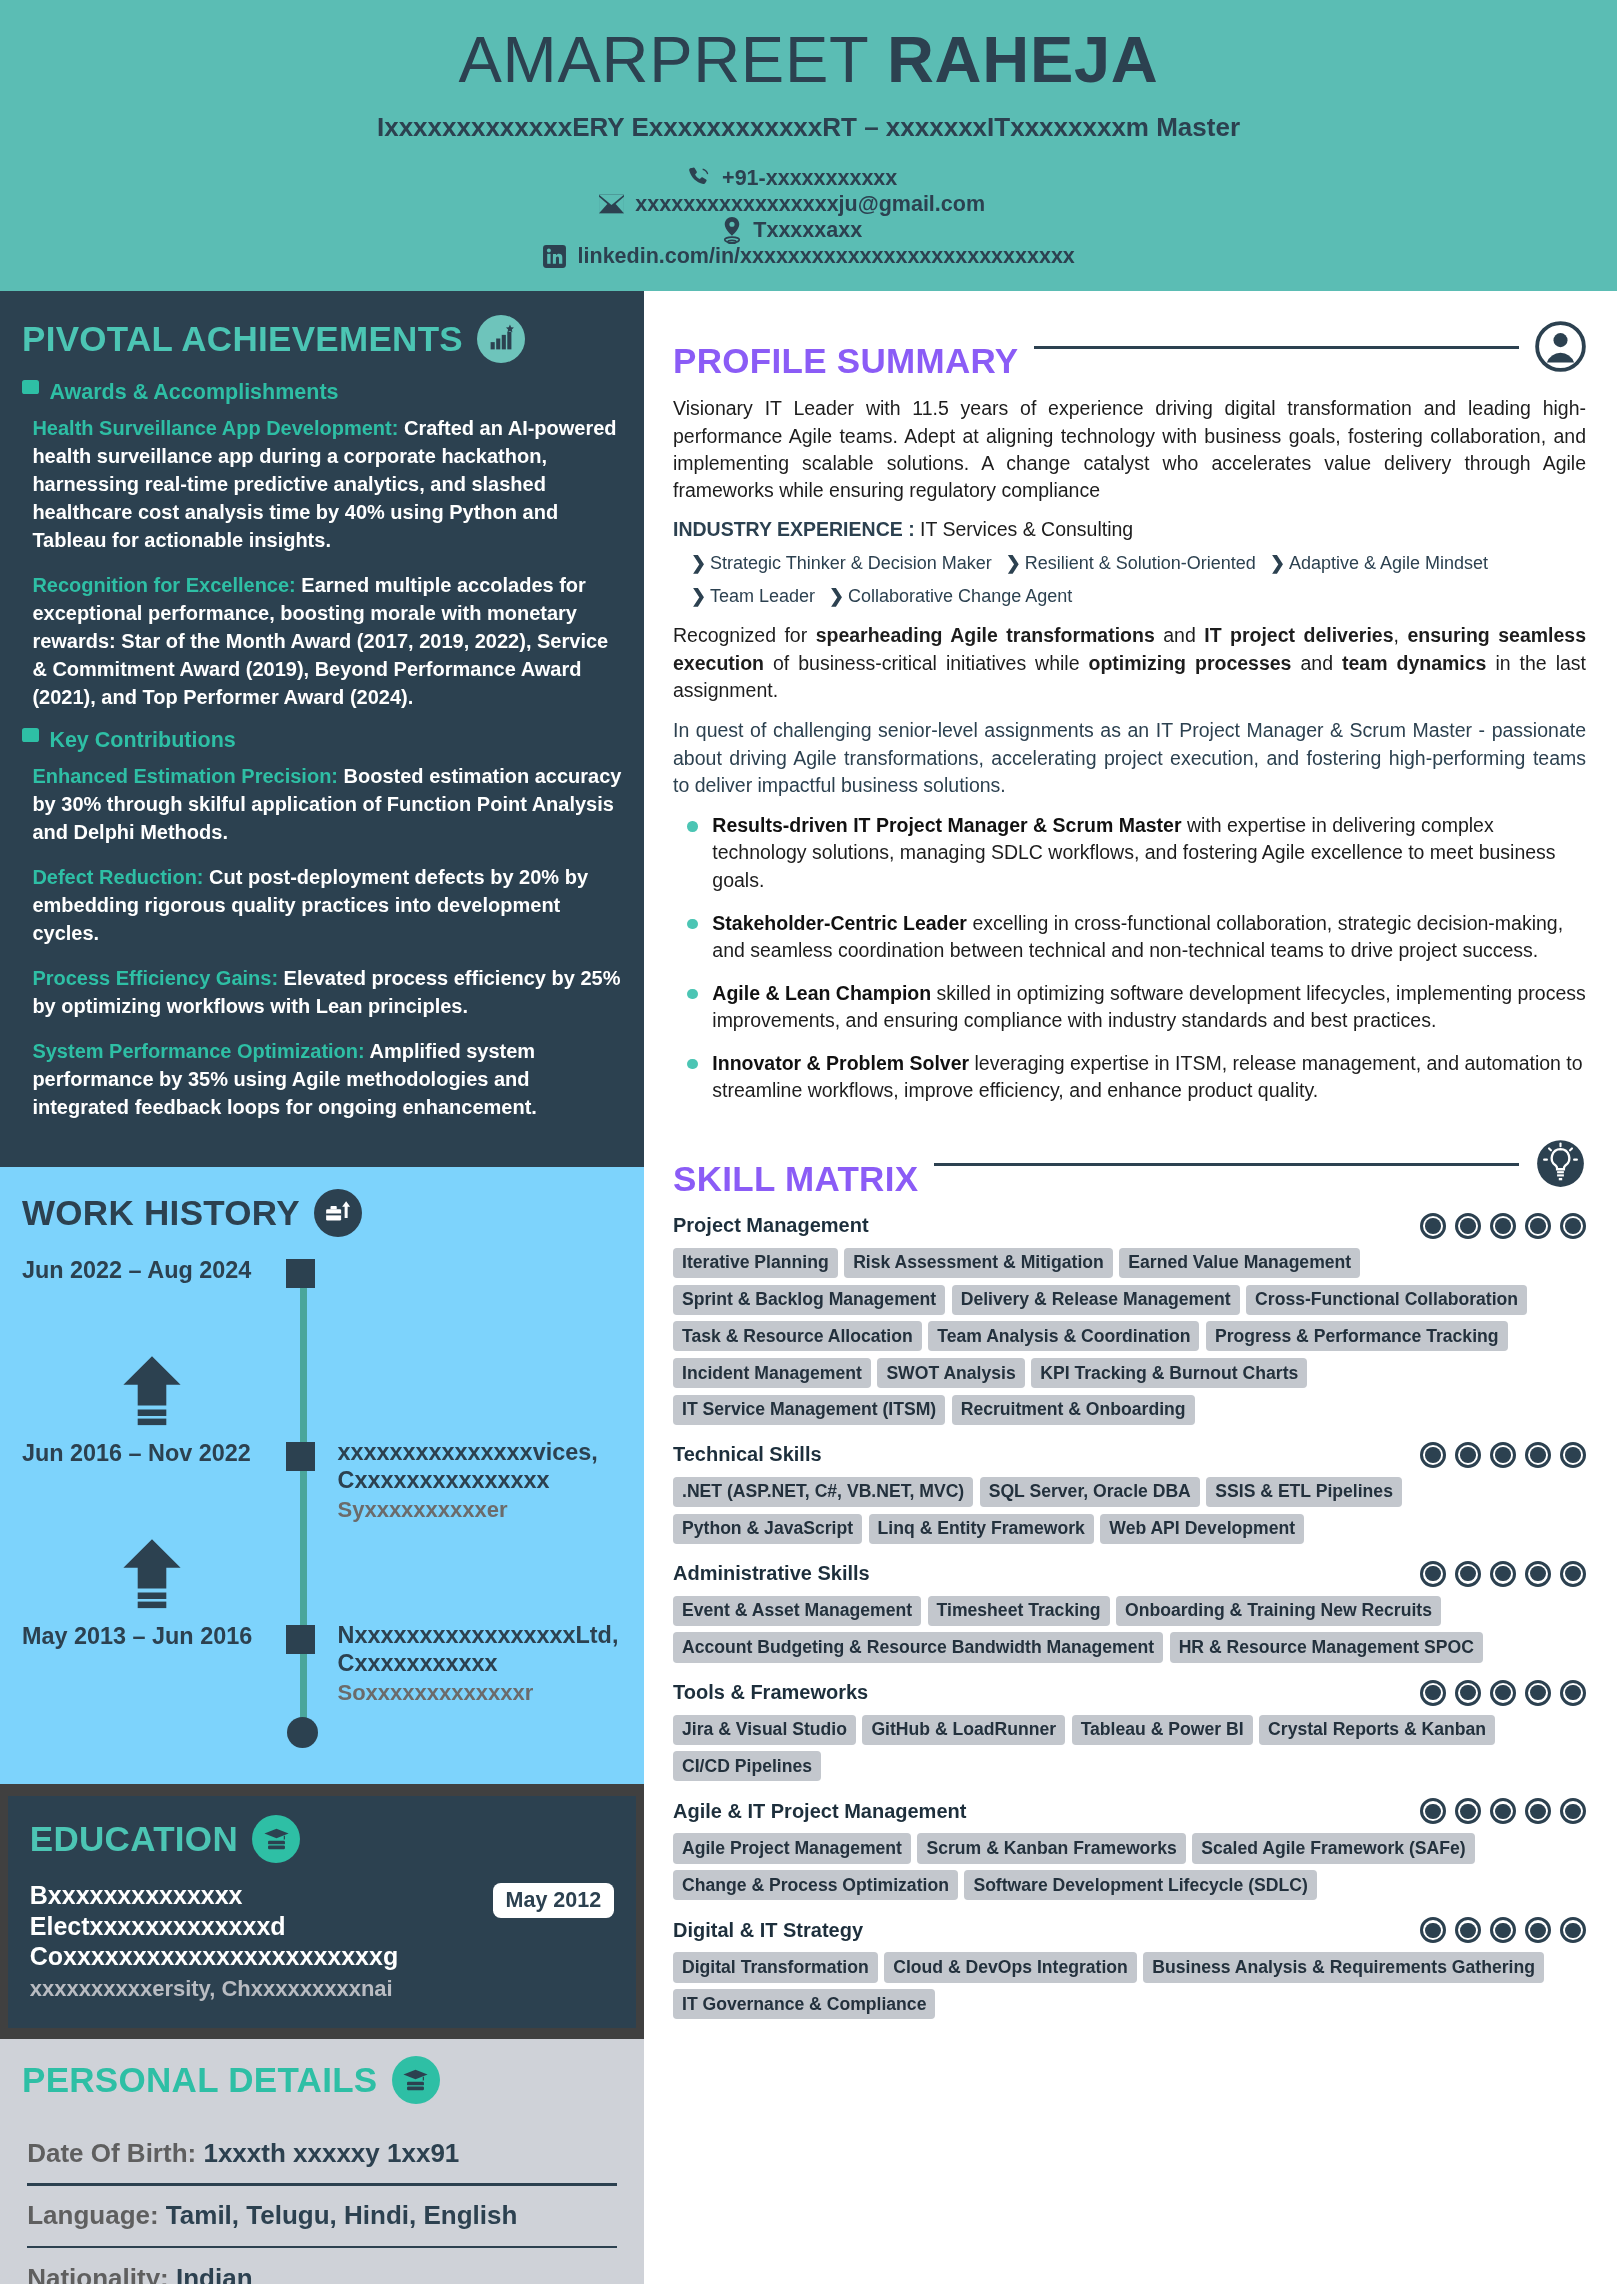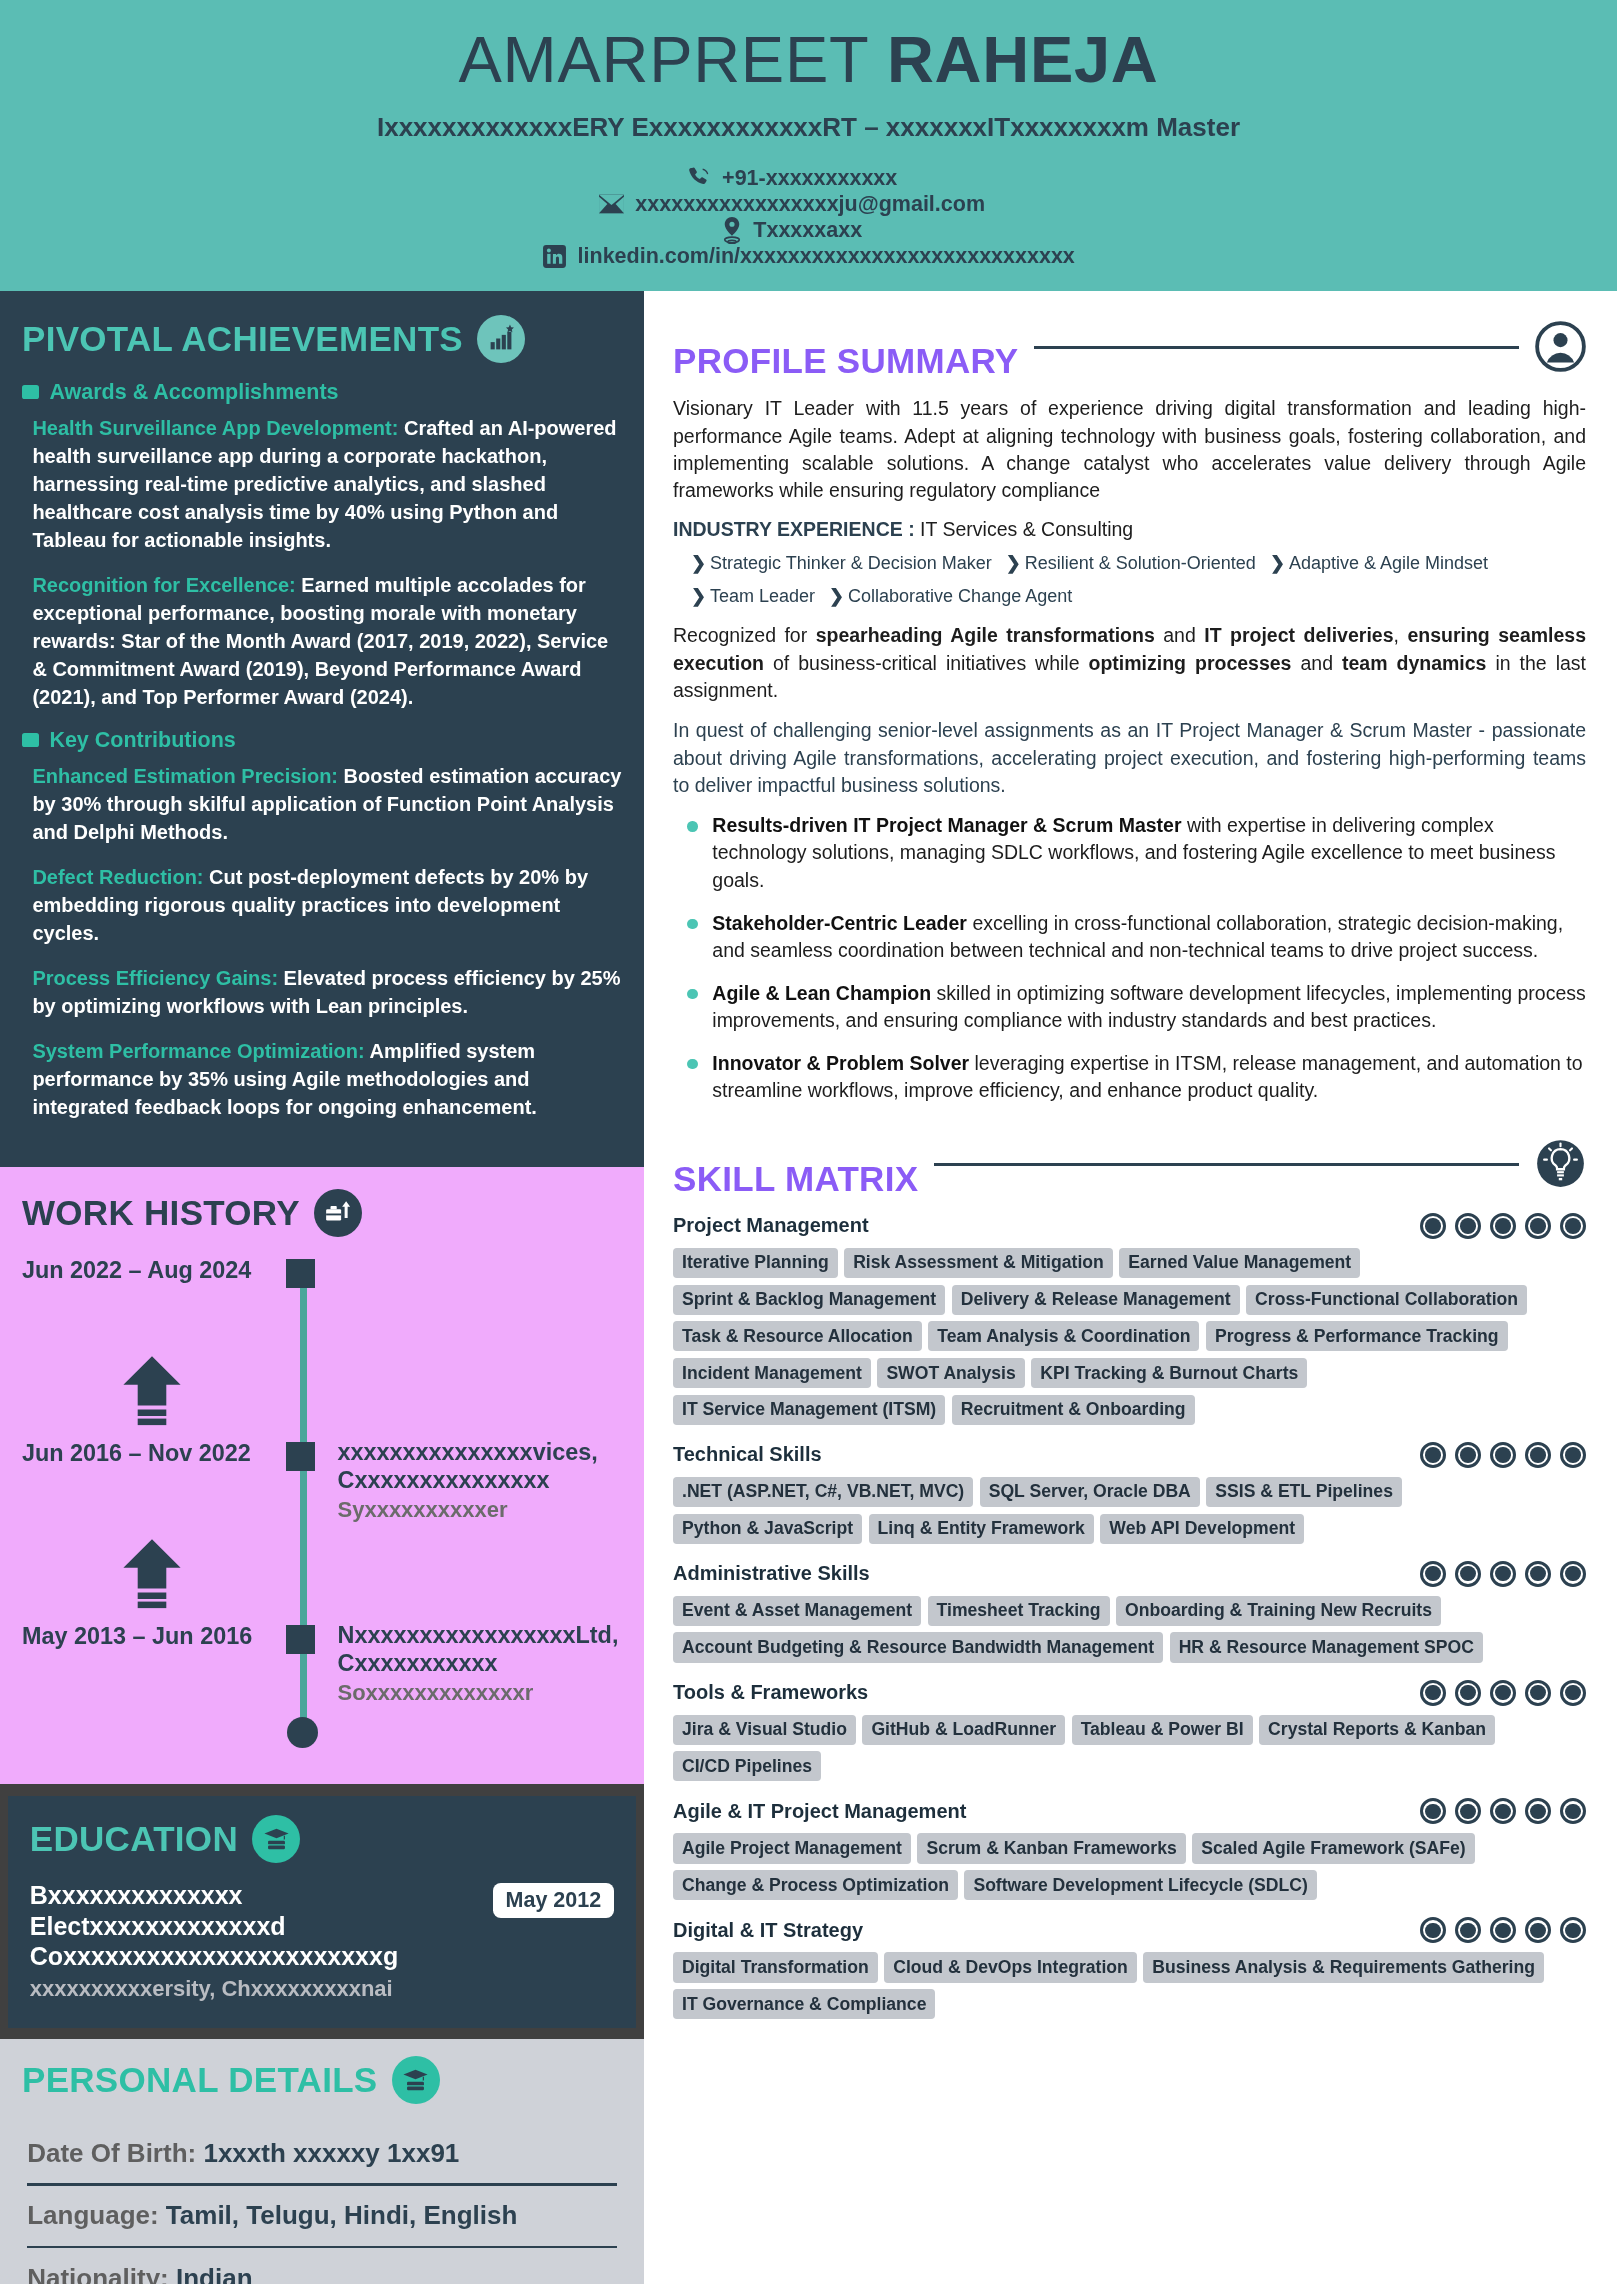--- a/index.html
+++ b/index.html
@@ -84,42 +84,42 @@
   .icon-circle {
     width: 48px; height: 48px; border-radius: 50%;
     background: #6ec4bb;
     display: flex; align-items: center; justify-content: center;
     flex: 0 0 48px;
   }
   .icon-circle.teal-solid { background: #2ebfa5; }
   .icon-circle.dark-solid { background: #2c4150; }
 
   .sub-head {
-    display: flex; align-items: center; gap: 10.4px;
+    display: flex; align-items: flex-start; gap: 10.4px;
     margin: 6.5px 0 9px 0;
   }
   .sub-head .chip {
     width: 17px; height: 14.3px; background: #2ebfa5; border-radius: 2.6px;
     flex: 0 0 17px;
   }
   .sub-head .lbl {
     font-size: 21.5px; font-weight: 700; color: #2ebfa5;
   }
   .achv p {
     color: #ffffff;
     font-size: 20px;
     line-height: 1.40;
     font-weight: 700;
     margin: 0 0 17px 10.4px;
   }
   .achv p .k { color: #2ebfa5; }
 
   
   .work {
-    background: #f0abfc;
+    background: #7dd3fc;
     padding: 22px 22px 31px 22px;
   }
   .sec-head-light {
     display: flex; align-items: center; gap: 14.3px; margin-bottom: 19.5px;
   }
   .sec-head-light .t {
     font-size: 35px; font-weight: 800; color: #2c4150; letter-spacing: 0.3px;
   }
   .timeline { position: relative; }
   .tl-line {

